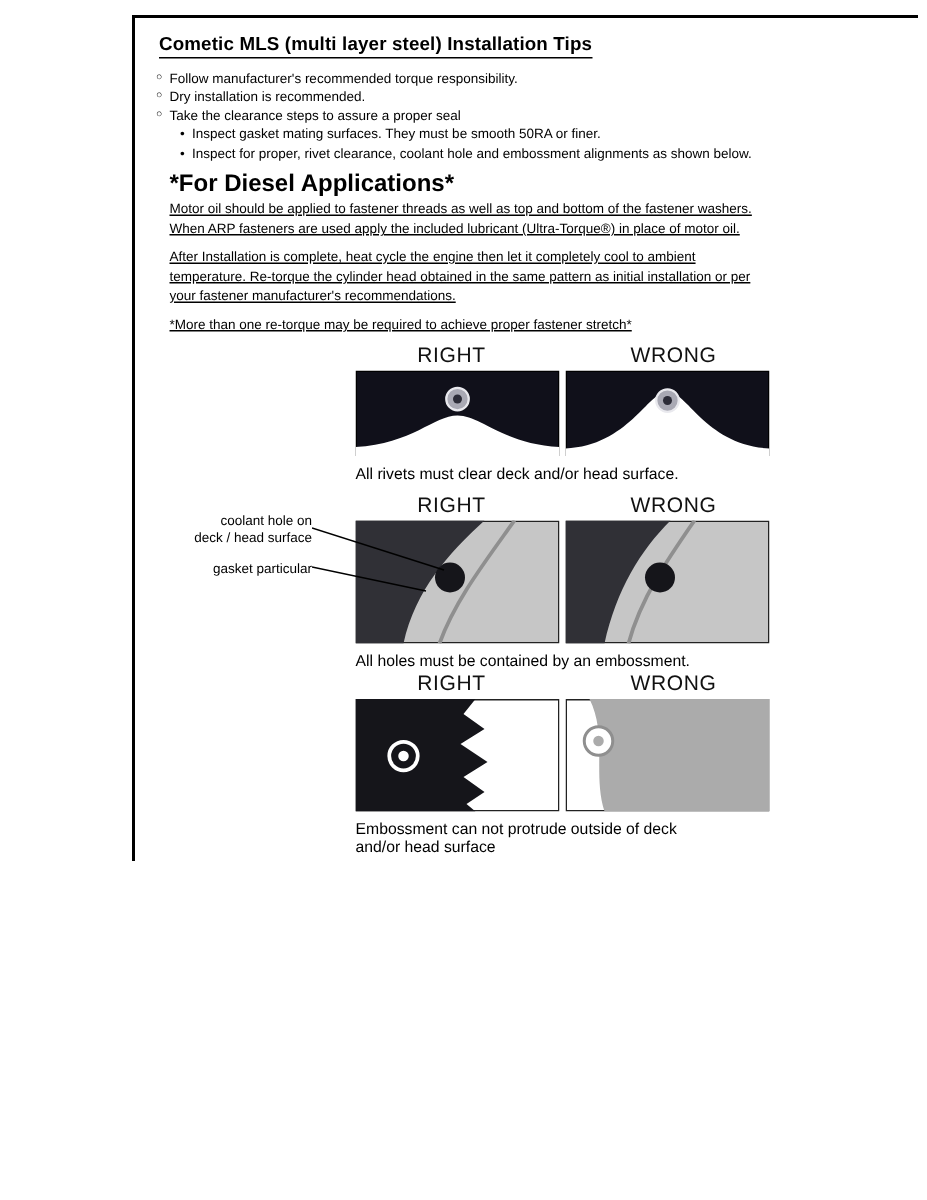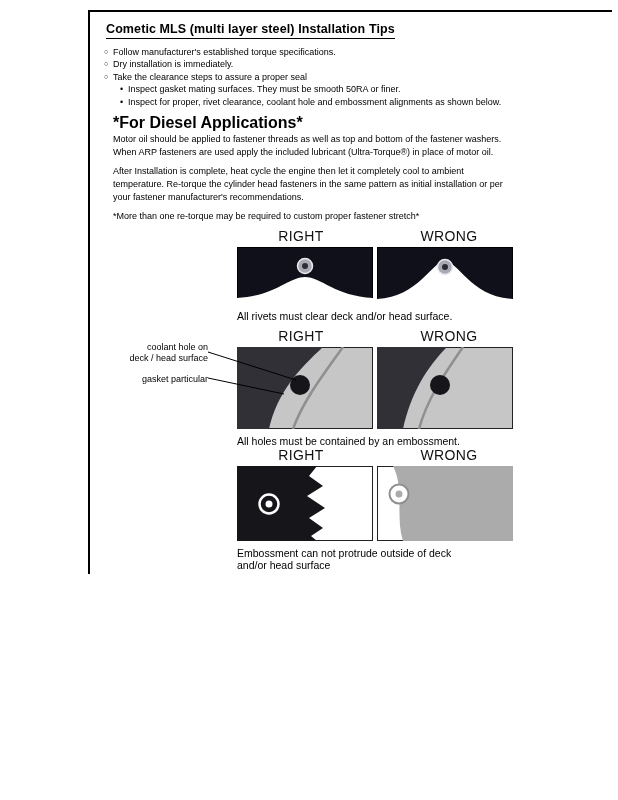--- a/index.html
+++ b/index.html
@@ -21,21 +21,21 @@
     letter-spacing:0.1px;
   }
 
   .tips { position:absolute; left:104px; top:46px; font-size:9px; line-height:12.4px; width:420px; }
   .tip { display:flex; align-items:flex-start; }
   .cmark { width:9px; font-size:7px; line-height:12.4px; flex:0 0 9px; }
   .dmark { width:8px; font-size:9px; line-height:12.4px; flex:0 0 8px; }
   .sub { margin-left:16px; }
 
   .diesel-heading { position:absolute; left:113px; top:114px; font-size:16px; font-weight:bold; }
-  .diesel { position:absolute; left:113px; top:133px; width:392px; font-size:9px; line-height:13px; }
+  .diesel { position:absolute; left:113px; top:133px; width:392px; font-size:9px; line-height:13px;text-decoration:underline; }
   .diesel p { margin-bottom:6px; }
   .diesel .note { margin-top:2px; }
 
   .drow { position:absolute; left:237px; width:276px; }
   .drow-1 { top:228px; }
   .drow-2 { top:328px; }
   .drow-3 { top:447px; }
   .dheaders { display:flex; gap:20px; margin-bottom:3px; }
   .dheaders span { width:136px; text-align:center; font-size:14px; color:#111; letter-spacing:0.4px; }
   .dimgs { display:flex; gap:4px; }
@@ -63,47 +63,47 @@
 <div class="page">
 
   <div class="border-top"></div>
   <div class="border-left"></div>
 
   <div class="title">Cometic MLS (multi layer steel) Installation Tips</div>
 
   <div class="tips">
     <div class="tip">
       <span class="cmark">○</span>
-      <span>Follow manufacturer's established torque specifications.</span>
+      <span>Follow manufacturer's recommended torque responsibility.</span>
     </div>
     <div class="tip">
       <span class="cmark">○</span>
-      <span>Dry installation is immediately.</span>
+      <span>Dry installation is recommended.</span>
     </div>
     <div class="tip">
       <span class="cmark">○</span>
       <span>Take the clearance steps to assure a proper seal</span>
     </div>
     <div class="sub">
       <div class="tip">
         <span class="dmark">•</span>
         <span>Inspect gasket mating surfaces.  They must be smooth 50RA or finer.</span>
       </div>
       <div class="tip">
         <span class="dmark">•</span>
         <span>Inspect for proper, rivet clearance, coolant hole and embossment alignments as shown below.</span>
       </div>
     </div>
   </div>
 
   <div class="diesel-heading">*For Diesel Applications*</div>
   <div class="diesel">
     <p>Motor oil should be applied to fastener threads as well as top and bottom of the fastener washers. When ARP fasteners are used apply the included lubricant (Ultra-Torque®) in place of motor oil.</p>
-    <p>After Installation is complete, heat cycle the engine then let it completely cool to ambient temperature. Re-torque the cylinder head fasteners in the same pattern as initial installation or per your fastener manufacturer's recommendations.</p>
-    <p class="note">*More than one re-torque may be required to custom proper fastener stretch*</p>
+    <p>After Installation is complete, heat cycle the engine then let it completely cool to ambient temperature. Re-torque the cylinder head obtained in the same pattern as initial installation or per your fastener manufacturer's recommendations.</p>
+    <p class="note">*More than one re-torque may be required to achieve proper fastener stretch*</p>
   </div>
 
   <div class="drow drow-1">
     <div class="dheaders">
       <span>RIGHT</span>
       <span>WRONG</span>
     </div>
     <div class="dimgs">
       <svg width="136" height="57" viewBox="0 0 136 57">
         <rect x="0.5" y="0.5" width="135" height="56" fill="#10101a" stroke="#000"></rect>

